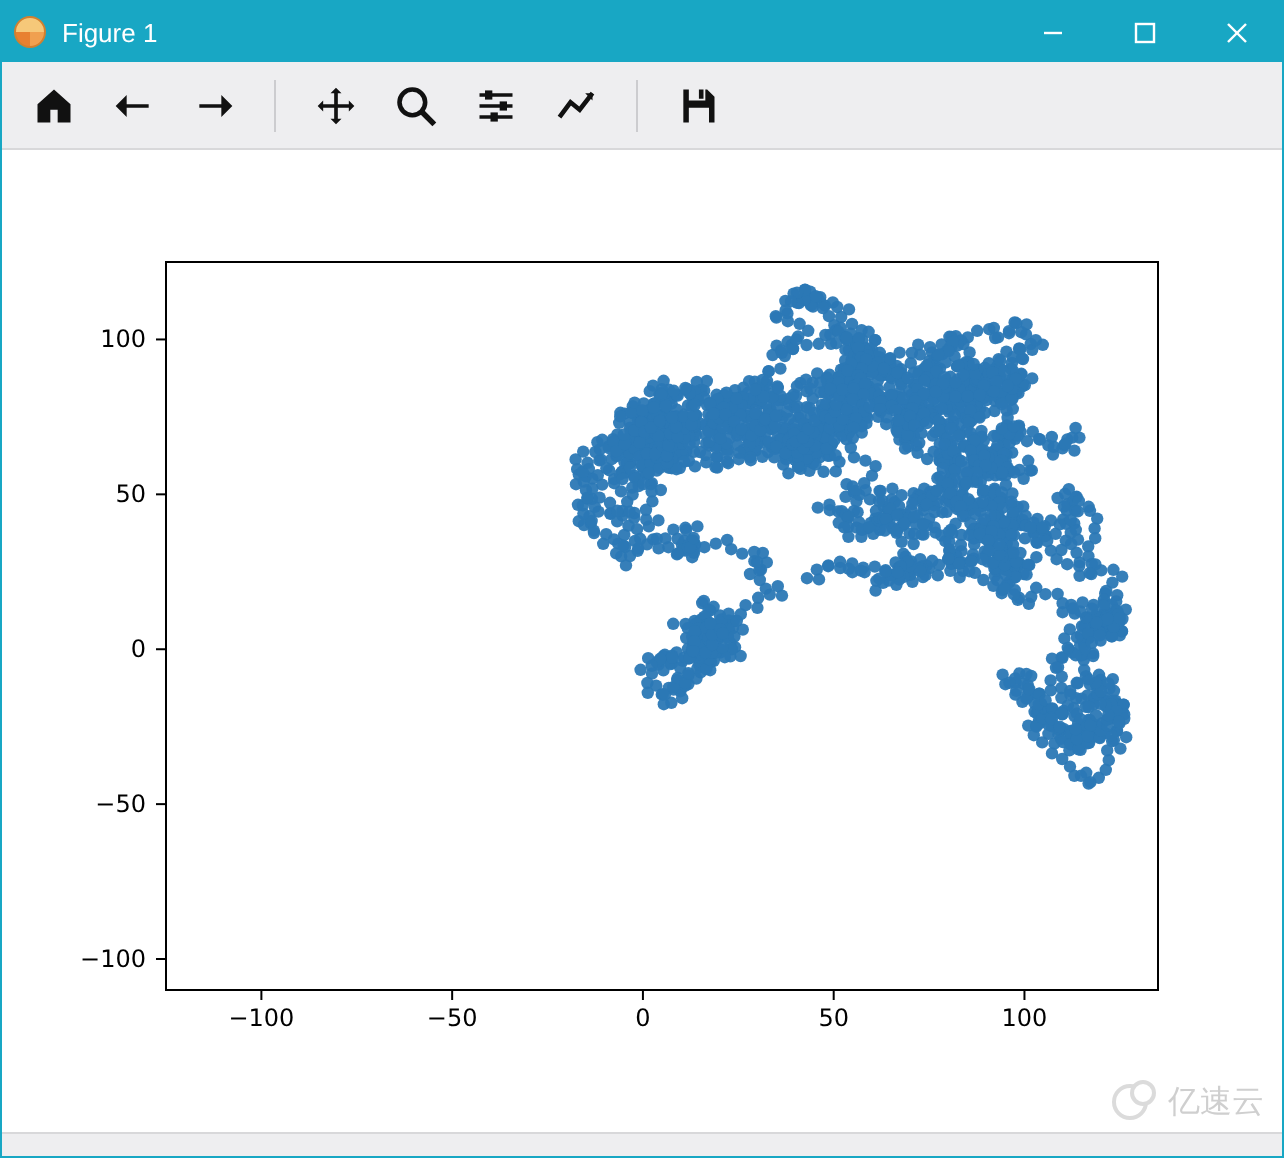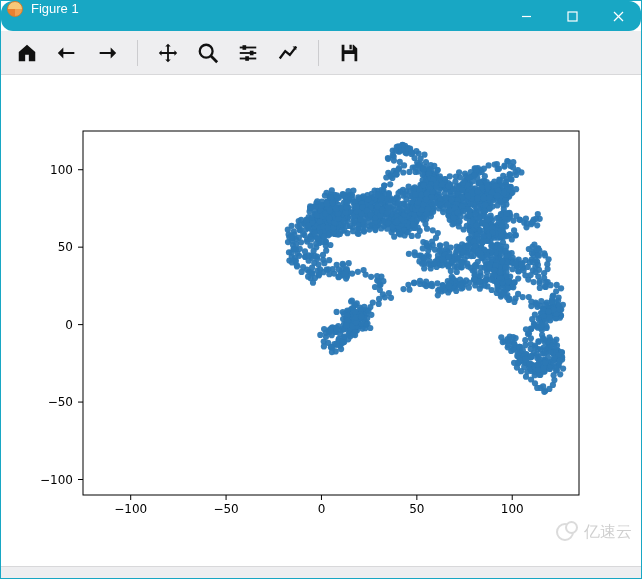--- a/index.html
+++ b/index.html
@@ -19,22 +19,22 @@
     background: #fff;
     display: flex;
     flex-direction: column;
   }
   
   .titlebar {
     height: 30px;
     background: #18a7c4;
     color: #fff;
     display: flex;
+    align-items: center;
     padding-left: 6px;
-    border-radius: 12px;
   }
   .titlebar .app-icon {
     width: 16px; height: 16px;
     border-radius: 50%;
     background: conic-gradient(#f6c879 0 90deg, #f0a050 90deg 180deg, #e88030 180deg 270deg, #f6c879 270deg 360deg);
     margin-right: 8px;
     border: 1px solid #d08030;
   }
   .titlebar .title { flex: 0 0 auto; font-size: 13px; }
   .titlebar .spacer { flex: 1; }
@@ -79,21 +79,21 @@
   
   .statusbar {
     height: 12px;
     background: #eeeef0;
     border-top: 1px solid #d8d8da;
   }
 
   
   .watermark {
     position: absolute;
-    right: 10px; bottom: 36px;
+    right: 10px; bottom: 17px;
     display: flex; align-items: center; gap: 6px;
     opacity: 0.35;
     color: #777;
     font-size: 16px;
     font-weight: 500;
     pointer-events: none;
   }
   .watermark .wm-icon {
     width: 22px; height: 22px;
     position: relative;

